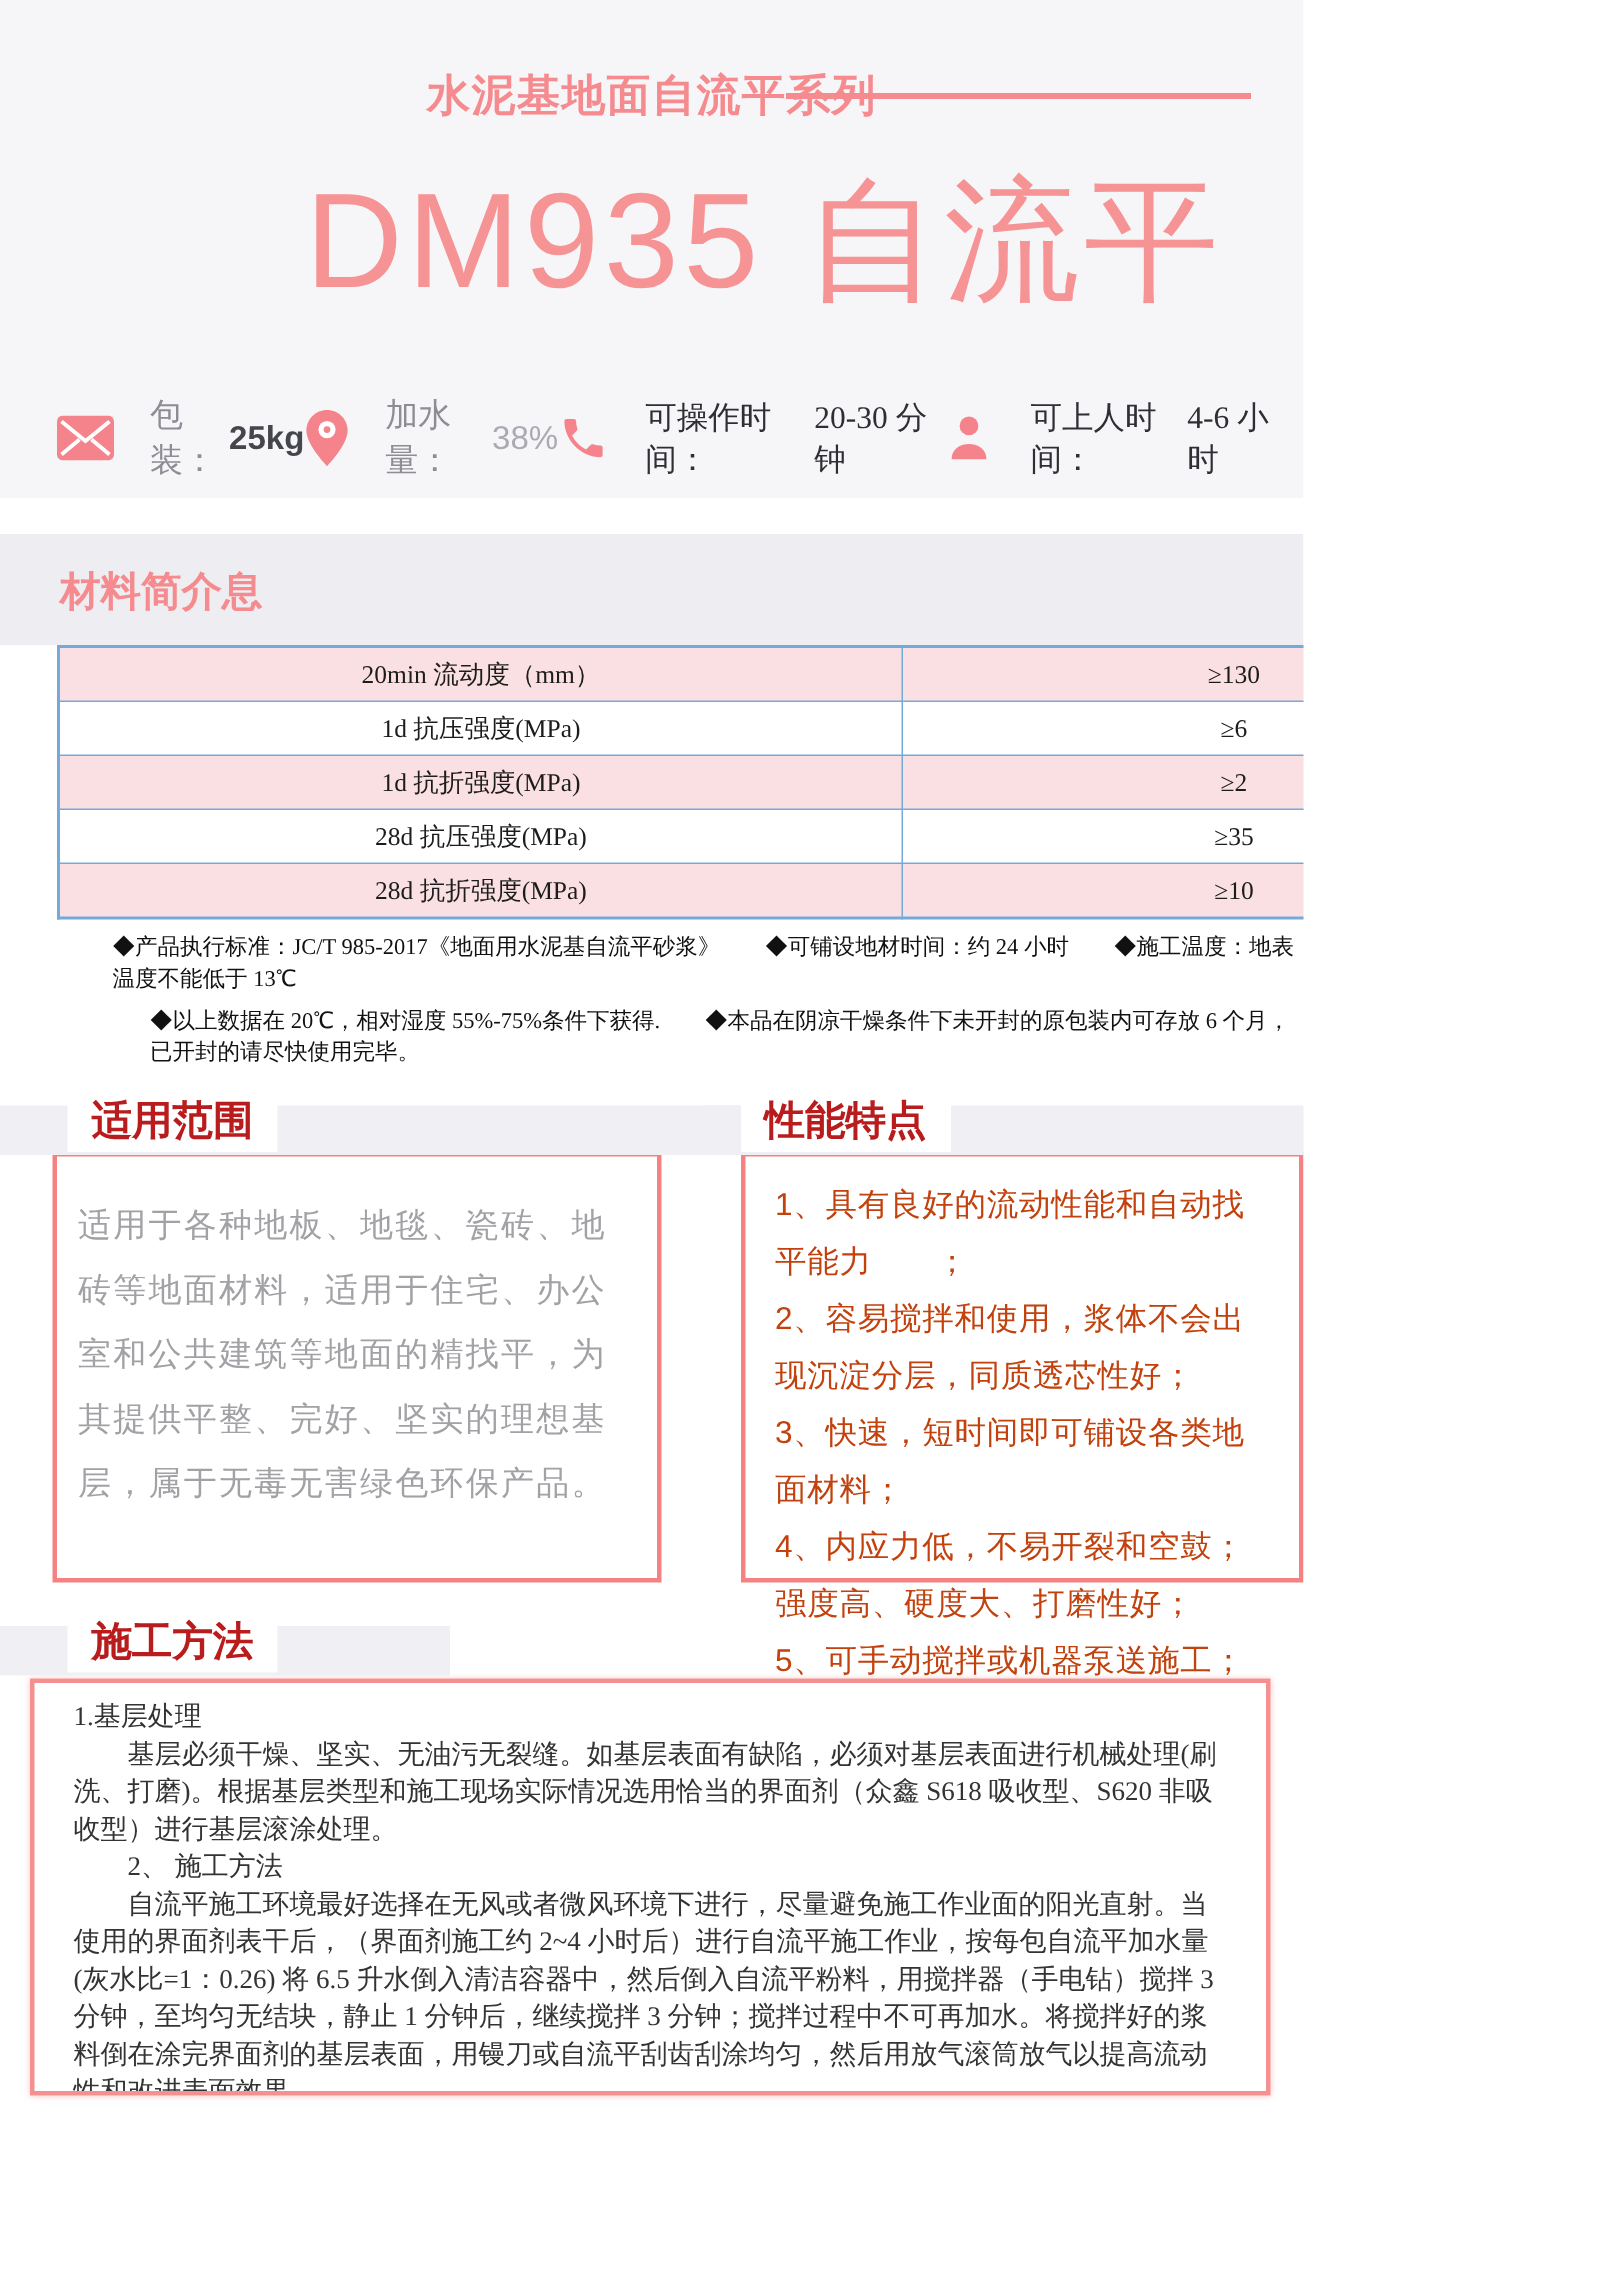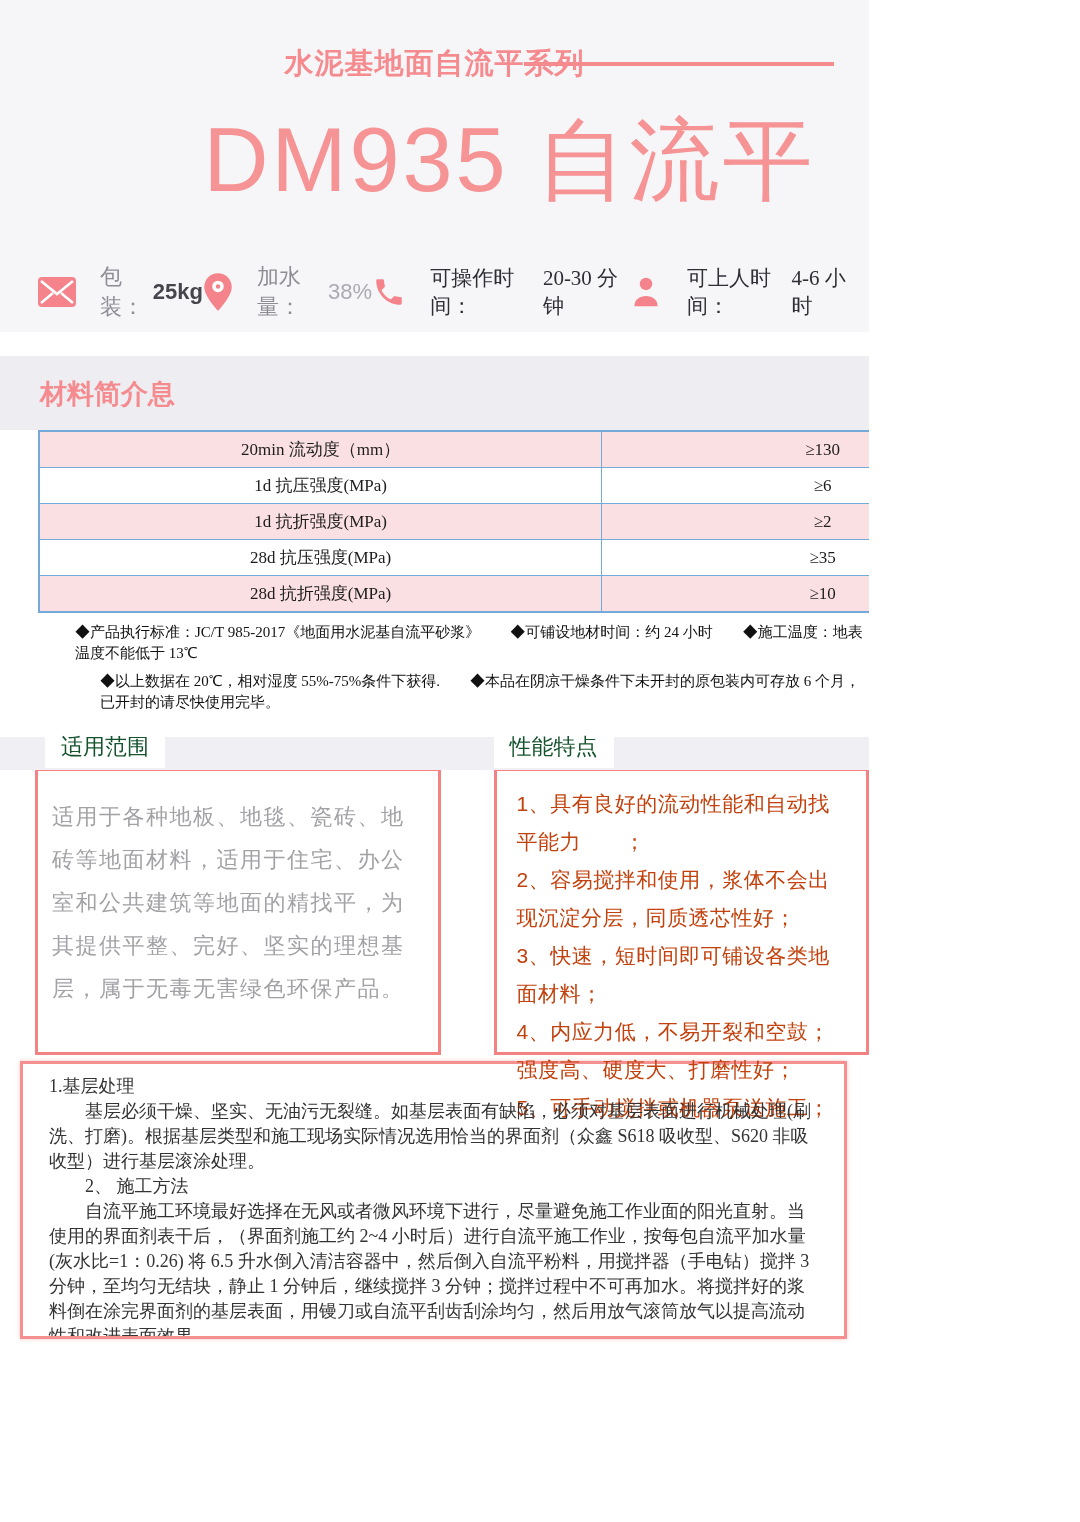--- a/index.html
+++ b/index.html
@@ -40,21 +40,21 @@
 
   
   .footnotes{font-family:"Liberation Serif",serif;font-size:15px;color:#111;margin-top:9px;}
   .fn1{margin-left:75px;line-height:21px;}
   .fn2{margin-left:100px;margin-top:7px;line-height:21px;}
 
   
   .sec-head{position:relative;height:40px;}
   .sec-head .band{position:absolute;top:11px;height:33px;background:#efeff4;}
   .sec-head .chip{position:absolute;top:0;background:#fff;padding:0 16px;
-                  font-size:22px;font-weight:normal;color:#14532d;line-height:42px;}
+                  font-size:27px;font-weight:bold;color:#b91c1c;line-height:42px;}
 
   
   .two-col{display:flex;margin-top:13px;}
   .col-left{margin-left:35px;width:497px;}
   .col-right{margin-left:53px;width:460px;}
   .col-left .band{left:-35px;width:585px;}
   .col-left .chip{left:10px;}
   .col-right .band{left:-25px;right:-35px;}
   .col-right .chip{left:0;}
   .pink-box{border:3px solid #f48282;background:#fff;margin-top:2px;}
@@ -185,20 +185,24 @@
           <li>1、具有良好的流动性能和自动找平能力　　；</li>
           <li>2、容易搅拌和使用，浆体不会出现沉淀分层，同质透芯性好；</li>
           <li>3、快速，短时间即可铺设各类地面材料；</li>
           <li>4、内应力低，不易开裂和空鼓；强度高、硬度大、打磨性好；</li>
           <li>5、可手动搅拌或机器泵送施工；</li>
         </ul>
       </div>
     </div>
   </div>
 
+  <div class="sec-head method-head">
+    <div class="band"></div>
+    <div class="chip">施工方法</div>
+  </div>
   <div class="method-box">
     <p>1.基层处理</p>
     <p class="ind">基层必须干燥、坚实、无油污无裂缝。如基层表面有缺陷，必须对基层表面进行机械处理(刷洗、打磨)。根据基层类型和施工现场实际情况选用恰当的界面剂（众鑫 S618 吸收型、S620 非吸收型）进行基层滚涂处理。</p>
     <p class="ind">2、 施工方法</p>
     <p class="ind">自流平施工环境最好选择在无风或者微风环境下进行，尽量避免施工作业面的阳光直射。当使用的界面剂表干后，（界面剂施工约 2~4 小时后）进行自流平施工作业，按每包自流平加水量(灰水比=1：0.26) 将 6.5 升水倒入清洁容器中，然后倒入自流平粉料，用搅拌器（手电钻）搅拌 3 分钟，至均匀无结块，静止 1 分钟后，继续搅拌 3 分钟；搅拌过程中不可再加水。将搅拌好的浆料倒在涂完界面剂的基层表面，用镘刀或自流平刮齿刮涂均匀，然后用放气滚筒放气以提高流动性和改进表面效果。</p>
     <p class="ind">1、 硬化时间</p>
     <p class="ind">温度和湿度等因素对干燥时间具有明显的影响。标准温度下（20℃)，干燥 4-6 小时后可以上人行走，面层材料最快可以在施工 1 天后铺设，具体铺设时间，取决于现场条件、施工厚度和面层材料的要求。</p>
   </div>
 
 </div>

